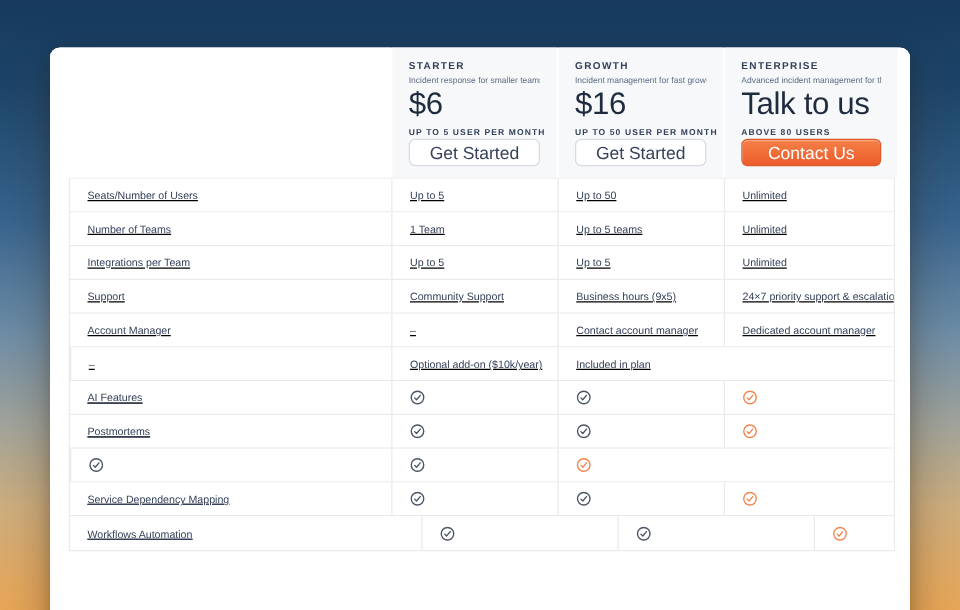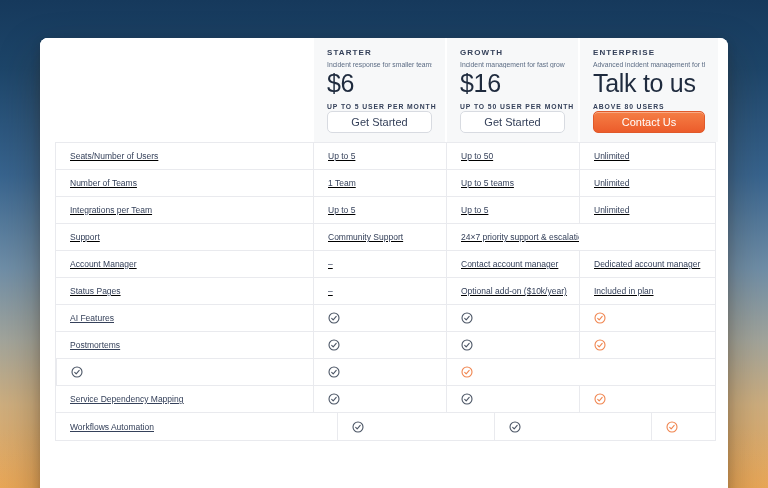--- a/index.html
+++ b/index.html
@@ -30,21 +30,21 @@
     display:grid;grid-template-columns:272px 131px 131px 138px;
     gap:2px;height:104px;background:#fff;padding-right:10px;
   }
   .plan-cell{background:var(--header-bg);padding:10px 13px 9px;display:flex;flex-direction:column;}
   .empty-cell{background:#fff;}
   .plan-name{font-size:8px;font-weight:bold;letter-spacing:1.1px;color:var(--text-navy);}
   .plan-desc{font-size:6.8px;color:var(--text-muted);margin-top:4px;white-space:nowrap;overflow:hidden;}
   .plan-price{font-size:25px;font-weight:500;color:#1f2b3e;margin-top:1px;letter-spacing:-.3px;}
   .plan-sub{font-size:6.8px;font-weight:bold;letter-spacing:.9px;color:var(--text-navy);margin-top:5px;white-space:nowrap;}
   .plan-cta{
-    margin-top:auto;height:22px;width:100%;border-radius:5px;font-size:11px;
+    margin-top:auto;height:22px;width:100%;border-radius:5px;font-size:14px;
     font-family:inherit;display:flex;align-items:center;justify-content:center;cursor:pointer;
   }
   .cta-secondary{background:#fff;border:1px solid #d8dbe1;color:var(--text-navy);}
   .cta-primary{
     background:linear-gradient(180deg,#f57f46,#ec5c2b);
     border:1px solid #e0592a;color:#fff;
     box-shadow:inset 0 1px 0 rgba(255,255,255,.35);
   }
   
   .table-body{
@@ -117,34 +117,32 @@
         </div>
         <div class="cell value-cell">Up to 5</div>
         <div class="cell value-cell">Up to 5</div>
         <div class="cell value-cell">Unlimited</div>
       </div>
       <div class="row">
         <div class="cell label-cell">
           <span>Support</span>
         </div>
         <div class="cell value-cell">Community Support</div>
+        <div class="cell value-cell">Business hours (9x5)</div>
         <div class="cell value-cell">24×7 priority support &amp; escalation</div>
       </div>
       <div class="row">
         <div class="cell label-cell">
           <span>Account Manager</span>
         </div>
         <div class="cell value-cell">–</div>
         <div class="cell value-cell">Contact account manager</div>
         <div class="cell value-cell">Dedicated account manager</div>
       </div>
       <div class="row">
-        <div class="cell label-cell">
-          <span>Status Pages</span>
-        </div>
         <div class="cell value-cell">–</div>
         <div class="cell value-cell">Optional add-on ($10k/year)</div>
         <div class="cell value-cell">Included in plan</div>
       </div>
       <div class="row">
         <div class="cell label-cell">
           <span class="feature-link">AI Features</span>
         </div>
         <div class="cell value-cell">
           <span class="check">

